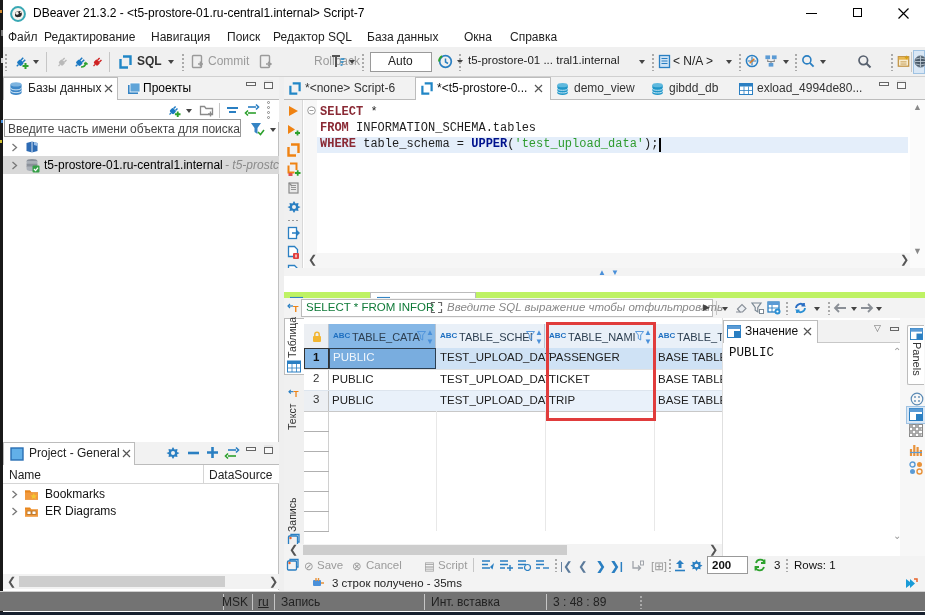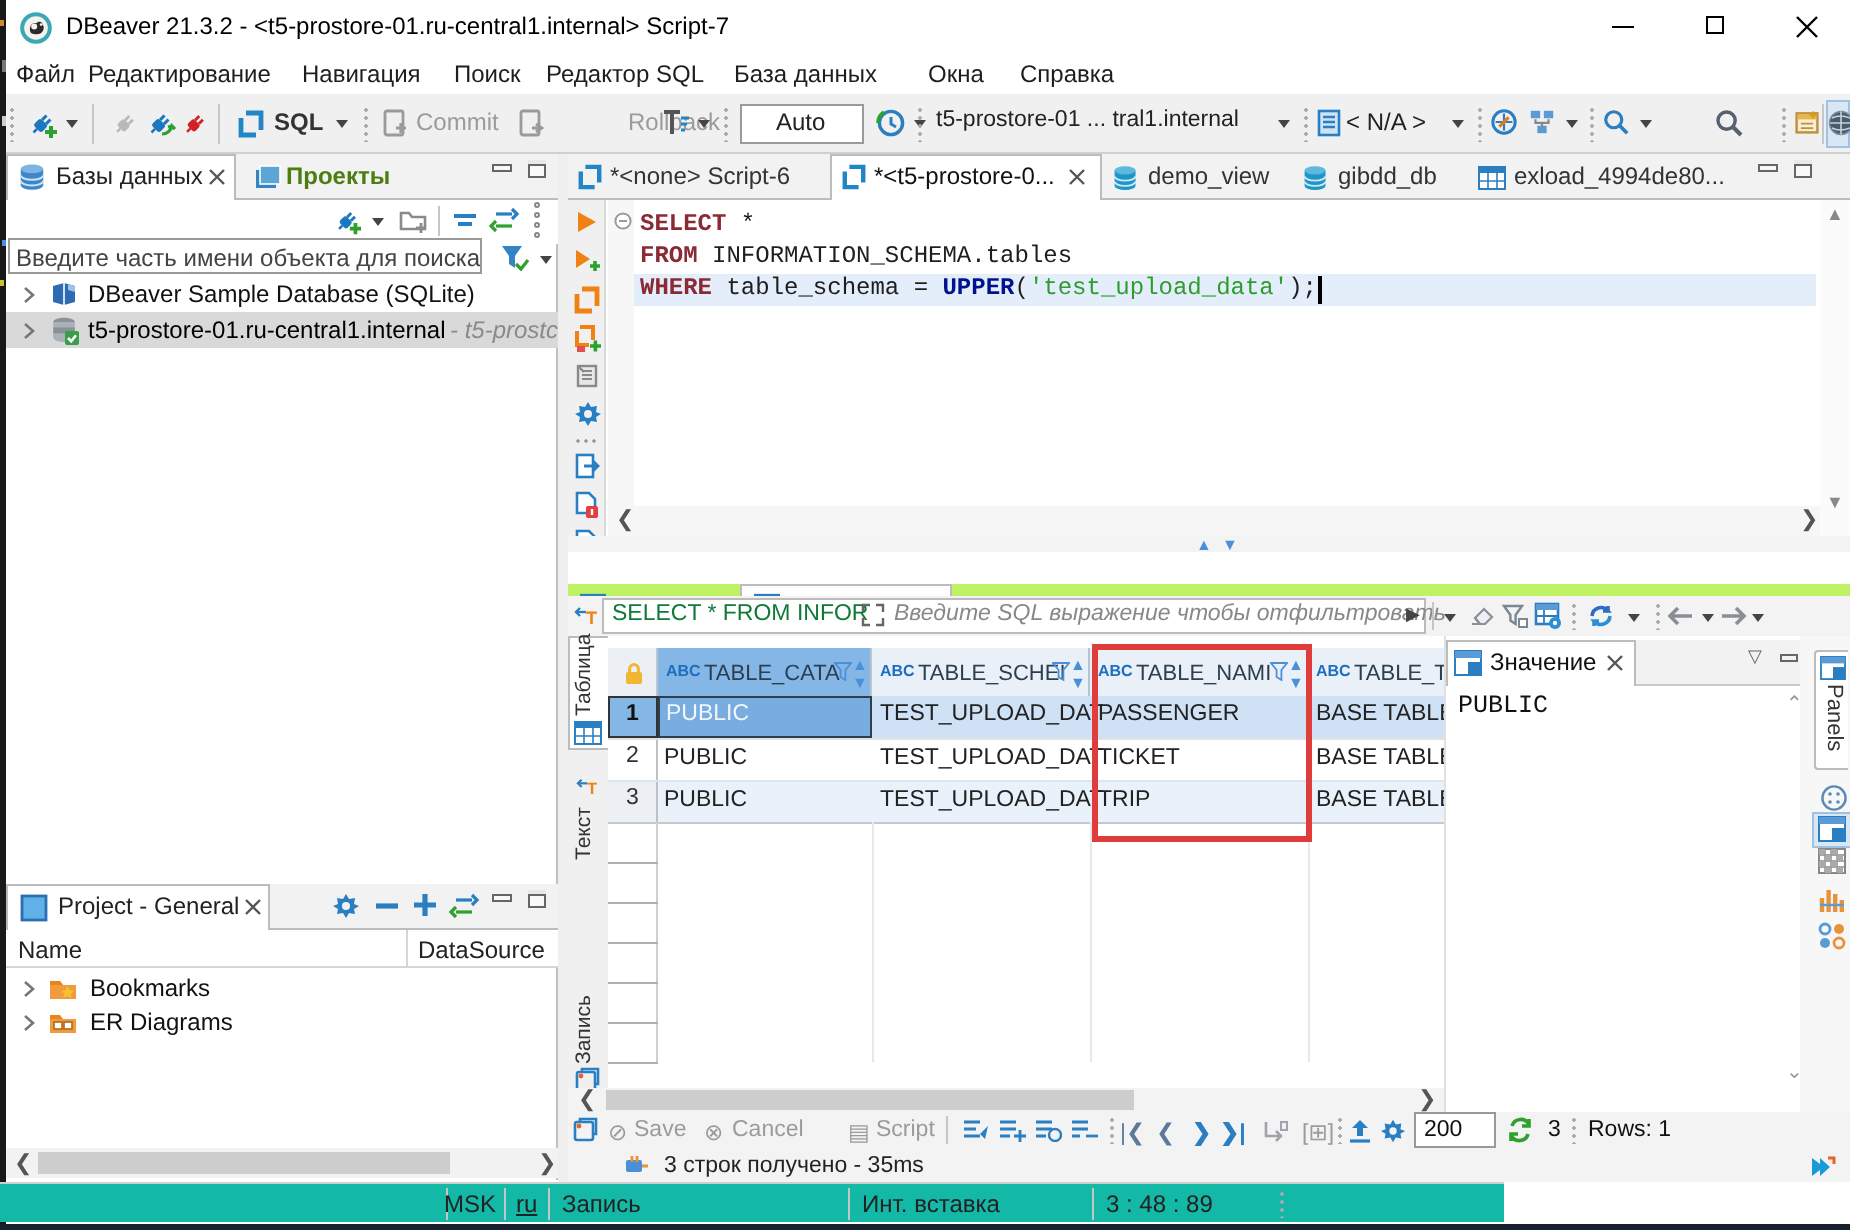--- a/index.html
+++ b/index.html
@@ -179,21 +179,21 @@
       <path d="M1.4 6.6 a5.6 2.3 0 0 0 11.2 0 M1.4 9.4 a5.6 2.3 0 0 0 11.2 0" fill="none" stroke="#cfe4f5" stroke-width="1"></path>
     </svg>
     <span class="abs" style="left:25px;top:4px;color:#222;">Базы данных</span>
     <svg class="ico abs" style="left:101px;top:7px;" width="9" height="9" viewBox="0 0 9 9">
         <path d="M1 1 L8 8 M8 1 L1 8" stroke="#555" stroke-width="1.2"></path>
       </svg>
     <svg class="ico abs" style="left:124px;top:5px;" width="14" height="13" viewBox="0 0 14 13">
         <rect x="1" y="3" width="10" height="9" fill="#3584c4"></rect>
         <rect x="3" y="1" width="10" height="9" fill="#5fa4d8" stroke="#fff" stroke-width="0.8"></rect>
       </svg>
-    <span class="abs" style="left:140px;top:4px;color:#4d7c0f;font-weight:bold;">Проекты</span>
+    <span class="abs" style="left:140px;top:4px;color:#000000;">Проекты</span>
     <div class="abs" style="left:243px;top:5px;width:10px;height:4px;border:1px solid #666;background:#f8f8f8;"></div>
     <div class="abs" style="left:261px;top:3px;width:9px;height:9px;border:1px solid #666;background:#f8f8f8;"></div>
     <div class="abs" style="left:261px;top:3px;width:9px;height:3px;background:#e8e8e8;border-bottom:1px solid #666;"></div>
 
     <div class="abs" style="left:0;top:23px;width:276px;height:22px;background:#fff;">
       <svg class="ico abs" style="left:163px;top:3px;" width="15" height="15" viewBox="0 0 16 16">
           <g transform="rotate(45 8 8)">
             <rect x="5.2" y="6.5" width="5.6" height="5" rx="1.4" fill="#1a78c2"></rect>
             <path d="M6.6 6.5 V3.4 M9.4 6.5 V3.4" stroke="#1a78c2" stroke-width="1.5"></path>
             <path d="M8 11.5 v2.5" stroke="#1a78c2" stroke-width="1.3"></path>
@@ -232,21 +232,20 @@
 
     <div class="abs" style="left:0;top:61px;width:276px;height:18px;">
       <svg class="ico abs" style="left:8px;top:5px;" width="7" height="9" viewBox="0 0 7 9">
           <path d="M1.5 1 L5.5 4.5 L1.5 8" fill="none" stroke="#777" stroke-width="1.3"></path>
         </svg>
       <svg class="ico abs" style="left:22px;top:2px;" width="14" height="14" viewBox="0 0 14 14">
           <path d="M1.5 3 L7 1.5 L12.5 3 V11 L7 12.5 L1.5 11 Z" fill="#2d6bb4"></path>
           <path d="M7 1.5 V12.5" stroke="#fff" stroke-width="0.8"></path>
           <path d="M9 2 L12.5 3 V6 L9 5 Z" fill="#9cc0e8"></path>
         </svg>
-      <span class="abs" style="left:41px;top:2px;color:#111;">DBeaver Sample Database (SQLite)</span>
     </div>
     <div class="abs" style="left:0;top:79px;width:276px;height:18px;background:#d9d9d9;">
       <svg class="ico abs" style="left:8px;top:5px;" width="7" height="9" viewBox="0 0 7 9">
           <path d="M1.5 1 L5.5 4.5 L1.5 8" fill="none" stroke="#777" stroke-width="1.3"></path>
         </svg>
       <svg class="ico abs" style="left:22px;top:2px;" width="15" height="15" viewBox="0 0 15 15">
         <ellipse cx="7" cy="3" rx="5.4" ry="2.1" fill="#8a9099"></ellipse>
         <path d="M1.6 3 v2.8 a5.4 2.1 0 0 0 10.8 0 V3" fill="#aab0b8"></path>
         <path d="M1.6 5.8 v2.8 a5.4 2.1 0 0 0 10.8 0 V5.8" fill="#8a9099"></path>
         <path d="M1.6 8.6 v2.3 a5.4 2.1 0 0 0 10.8 0 V8.6" fill="#aab0b8"></path>
@@ -715,21 +714,21 @@
     <div class="dotsep" style="left:385px;top:2px;height:14px;"></div>
     <svg class="ico abs" style="left:390px;top:3px;" width="12" height="13" viewBox="0 0 12 13">
         <path d="M6 1 L10 5 H7.5 V9 H4.5 V5 H2 Z" fill="#2a7fc2"></path>
         <path d="M1 11.5 h10" stroke="#2a7fc2" stroke-width="1.6"></path>
       </svg>
     <svg class="ico abs" style="left:406px;top:3px;" width="13" height="13" viewBox="0 0 14 14">
         <path d="M7 1 L8.5 3.5 L11.5 3 L11 6 L13.5 7 L11 8.5 L11.5 11 L8.5 10.5 L7 13 L5.5 10.5 L2.5 11 L3 8.5 L0.5 7 L3 6 L2.5 3 L5.5 3.5 Z" fill="#2a7fc2"></path>
         <circle cx="7" cy="7" r="2" fill="#f3f3f3"></circle>
       </svg>
     <div class="abs" style="left:423px;top:0;width:41px;height:18px;background:#fff;border:1px solid #999;"></div>
-    <span class="abs" style="left:428px;top:3px;color:#111;">200</span>
+    <span class="abs" style="left:428px;top:3px;color:#111;font-weight:bold;">200</span>
     <svg class="ico abs" style="left:469px;top:2px;" width="14" height="14" viewBox="0 0 14 14">
         <path d="M3 5 a4.5 4.5 0 0 1 8.5 -0.5 M11 9 a4.5 4.5 0 0 1 -8.5 0.5" fill="none" stroke="#2da12d" stroke-width="1.8"></path>
         <path d="M11.5 1.5 v3.5 h-3.5 M2.5 12.5 V9 h3.5" fill="none" stroke="#2da12d" stroke-width="1.8"></path>
       </svg>
     <span class="abs" style="left:490px;top:3px;color:#111;">3</span>
     <div class="dotsep" style="left:502px;top:2px;height:14px;"></div>
     <span class="abs" style="left:510px;top:3px;color:#111;">Rows: 1</span>
   </div>
 
   <div class="abs" id="statline" style="left:284px;top:575px;width:641px;height:16px;background:#f3f3f3;">
@@ -737,21 +736,21 @@
         <rect x="1" y="3" width="8" height="6" rx="1" fill="#4a90d9"></rect>
         <path d="M9 6 h3 M4 1 v3 M6.5 1 v3" stroke="#e8923a" stroke-width="1.4"></path>
       </svg>
     <span class="abs" style="left:48px;top:2px;color:#222;font-size:11.5px;">3 строк получено - 35ms</span>
     <svg class="ico abs" style="left:620px;top:2px;" width="14" height="13" viewBox="0 0 14 13">
         <path d="M2 11 V2 l4 3 V2 l5 4.5 L6 11 V8 Z" fill="#1a9bd7"></path>
         <path d="M10 2 h3 v3" stroke="#e8632a" stroke-width="1.5" fill="none"></path>
       </svg>
   </div>
 
-  <div class="abs" id="statusbar" style="left:0;top:591px;width:752px;height:20px;background:#14b8a6;border-top:1px solid #cfcfcf;">
+  <div class="abs" id="statusbar" style="left:0;top:591px;width:925px;height:20px;background:#737373;border-top:1px solid #cfcfcf;">
     <div class="sep" style="left:223px;top:2px;height:16px;"></div>
     <span class="abs" style="left:222px;top:3px;color:#222;">MSK</span>
     <div class="sep" style="left:252px;top:2px;height:16px;"></div>
     <span class="abs" style="left:258px;top:3px;color:#222;text-decoration:underline;">ru</span>
     <div class="sep" style="left:274px;top:2px;height:16px;"></div>
     <span class="abs" style="left:281px;top:3px;color:#222;">Запись</span>
     <div class="sep" style="left:424px;top:2px;height:16px;"></div>
     <span class="abs" style="left:431px;top:3px;color:#222;">Инт. вставка</span>
     <div class="sep" style="left:546px;top:2px;height:16px;"></div>
     <span class="abs" style="left:553px;top:3px;color:#222;">3 : 48 : 89</span>

